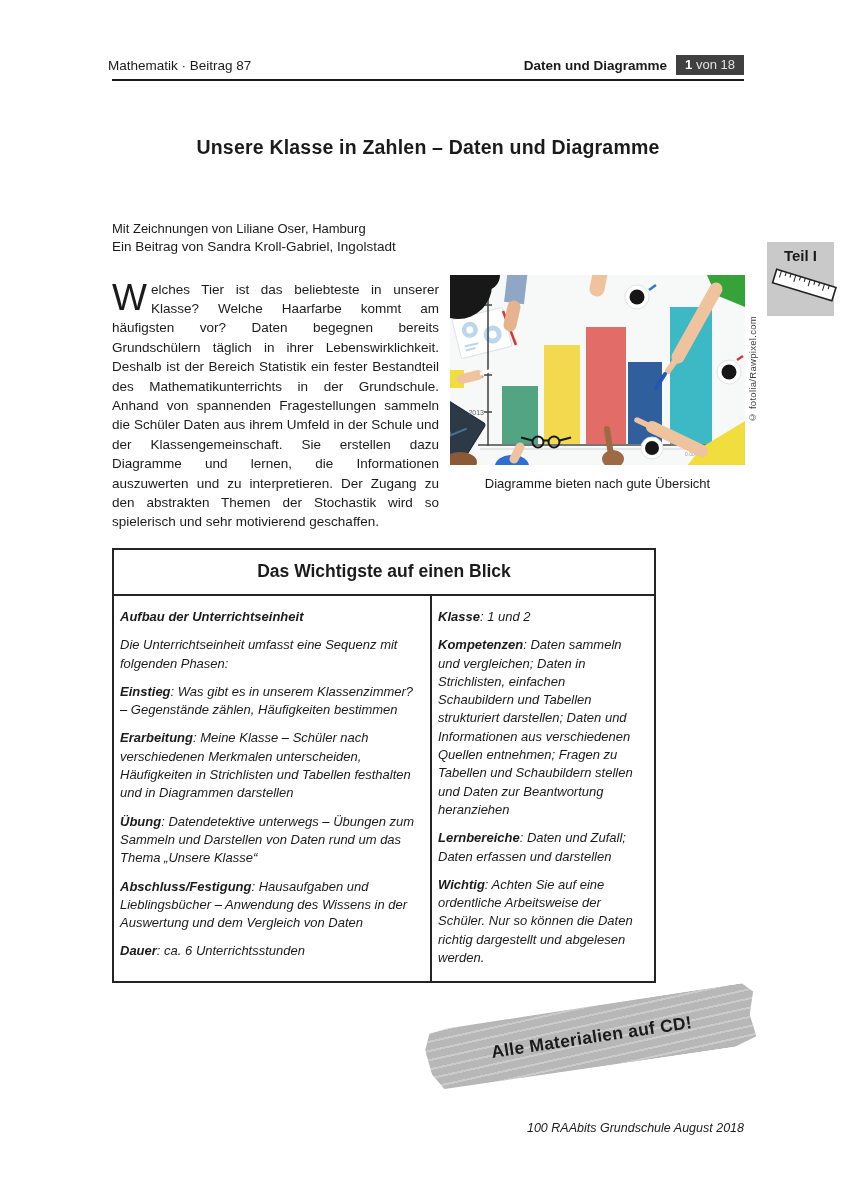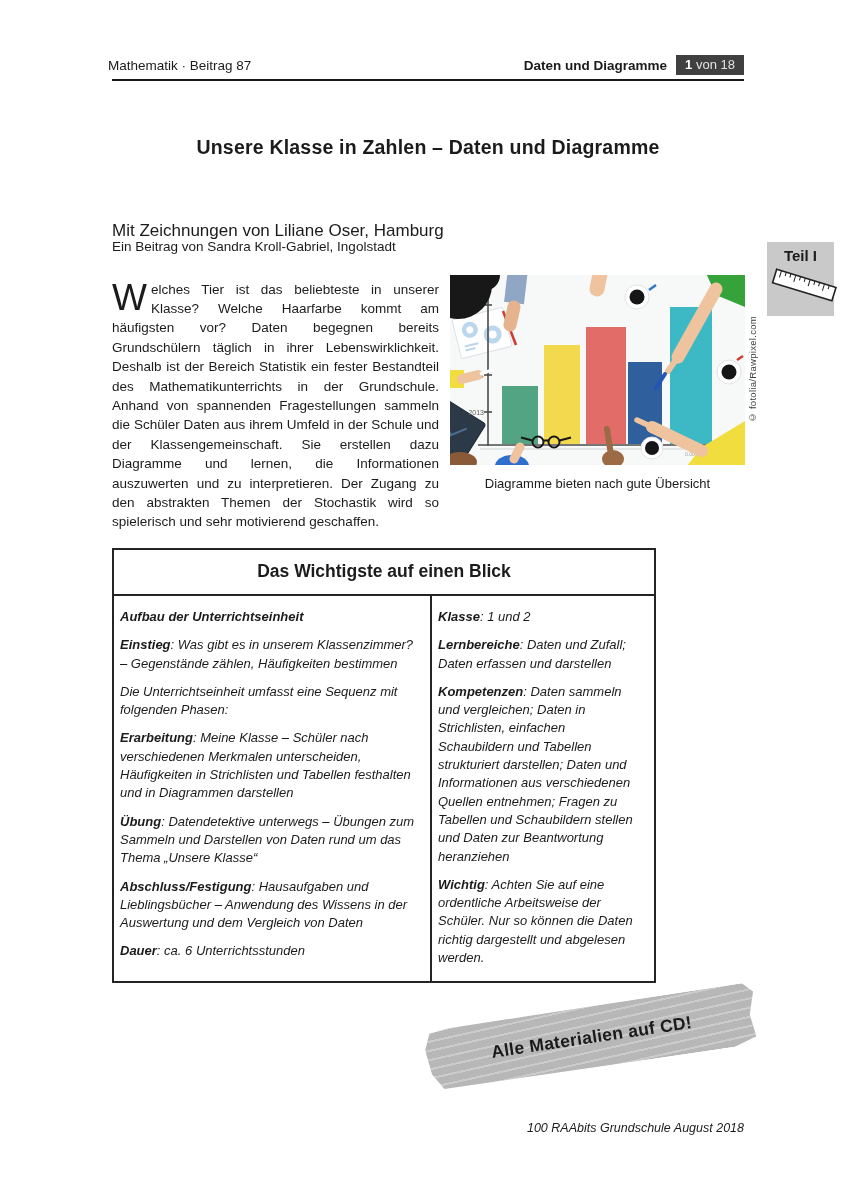--- a/index.html
+++ b/index.html
@@ -12,21 +12,21 @@
   .hdr-right .hdr-title{font-size:13.5px;font-weight:bold;}
   .badge{background:#404040;color:#ffffff;font-size:13px;padding:2px 9px 3px 9px;white-space:nowrap;}
   .badge b{font-weight:bold;color:#ffffff;}
   .badge span{color:#e2e2e2;}
   .hdr-rule{position:absolute;left:112px;right:111px;top:79px;height:2px;background:#1a1a1a;}
 
   
   .title{position:absolute;left:112px;width:632px;top:136px;text-align:center;
          font-size:19.5px;font-weight:bold;letter-spacing:.2px;}
   .byline1{position:absolute;left:112px;top:191px;font-size:13.5px;margin-top:48px;}
-  .byline2{position:absolute;left:112px;top:221px;font-size:17px;}
+  .byline2{position:absolute;left:112px;top:221px;font-size:13px;}
 
   
   .part-tab{position:absolute;left:767px;top:242px;width:67px;height:74px;background:#c9c9c9;
             text-align:center;}
   .part-tab .lbl{font-size:15px;font-weight:bold;margin-top:5px;}
   .part-tab svg{display:block;margin:1px auto 0 auto;}
 
   
   .intro{position:absolute;left:112px;top:266px;width:327px;font-size:13.5px;line-height:19.4px;
          text-align:justify;}
@@ -211,31 +211,31 @@
       <span>© fotolia/Rawpixel.com</span>
     </div>
 
   <div class="caption">Diagramme bieten nach gute Übersicht</div>
 
   <div class="infobox">
     <div class="box-title">Das Wichtigste auf einen Blick</div>
     <div class="cols">
       <div class="col left">
         <p class="ip"><b>Aufbau der Unterrichtseinheit</b><span></span></p>
+        <p class="ip"><b></b><span>Die Unterrichtseinheit umfasst eine Sequenz mit folgenden Phasen:</span></p>
         <p class="ip"><b>Einstieg</b><span>: Was gibt es in unserem Klassenzimmer? – Gegenstände zählen, Häufigkeiten bestimmen</span></p>
-        <p class="ip"><b></b><span>Die Unterrichtseinheit umfasst eine Sequenz mit folgenden Phasen:</span></p>
         <p class="ip"><b>Erarbeitung</b><span>: Meine Klasse – Schüler nach verschiedenen Merkmalen unterscheiden, Häufigkeiten in Strichlisten und Tabellen festhalten und in Diagrammen darstellen</span></p>
         <p class="ip"><b>Übung</b><span>: Datendetektive unterwegs – Übungen zum Sammeln und Darstellen von Daten rund um das Thema „Unsere Klasse“</span></p>
         <p class="ip"><b>Abschluss/Festigung</b><span>: Hausaufgaben und Lieblingsbücher – Anwendung des Wissens in der Auswertung und dem Vergleich von Daten</span></p>
         <p class="ip"><b>Dauer</b><span>: ca. 6 Unterrichtsstunden</span></p>
       </div>
       <div class="col right">
         <p class="ip"><b>Klasse</b><span>: 1 und 2</span></p>
+        <p class="ip"><b>Kompetenzen</b><span>: Daten sammeln und vergleichen; Daten in Strichlisten, einfachen Schaubildern und Tabellen strukturiert darstellen; Daten und Informationen aus verschiedenen Quellen entnehmen; Fragen zu Tabellen und Schaubildern stellen und Daten zur Beantwortung heranziehen</span></p>
         <p class="ip"><b>Lernbereiche</b><span>: Daten und Zufall; Daten erfassen und darstellen</span></p>
-        <p class="ip"><b>Kompetenzen</b><span>: Daten sammeln und vergleichen; Daten in Strichlisten, einfachen Schaubildern und Tabellen strukturiert darstellen; Daten und Informationen aus verschiedenen Quellen entnehmen; Fragen zu Tabellen und Schaubildern stellen und Daten zur Beantwortung heranziehen</span></p>
         <p class="ip"><b>Wichtig</b><span>: Achten Sie auf eine ordentliche Arbeitsweise der Schüler. Nur so können die Daten richtig dargestellt und abgelesen werden.</span></p>
       </div>
     </div>
   </div>
 
   <div class="brush">
     <span class="txt">Alle Materialien auf CD!</span>
   </div>
 
   <div class="footer">100 RAAbits Grundschule August 2018</div>

